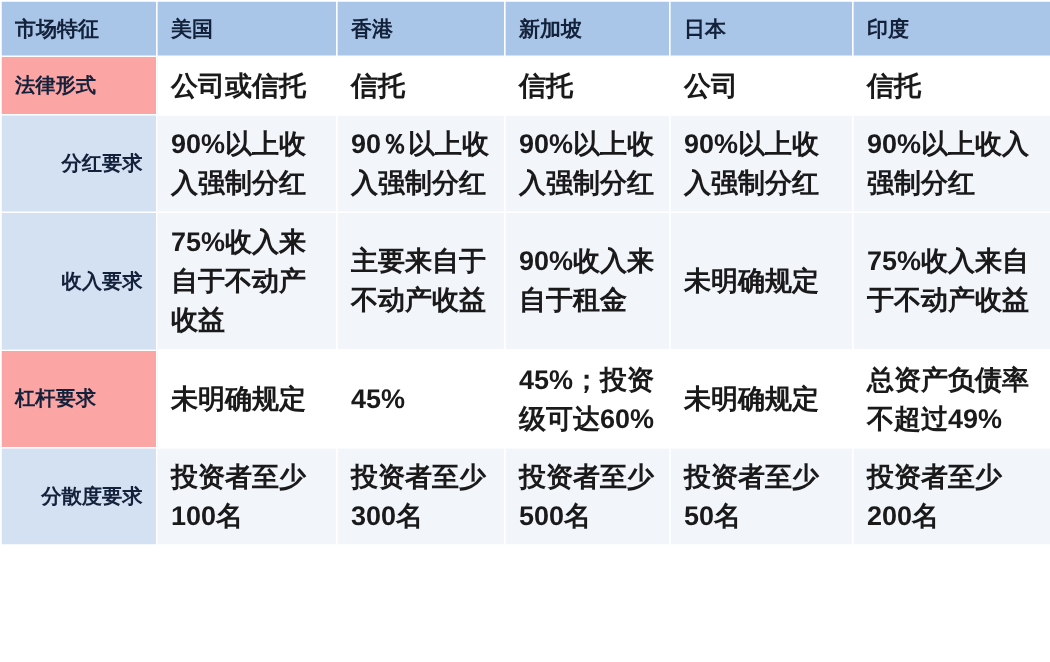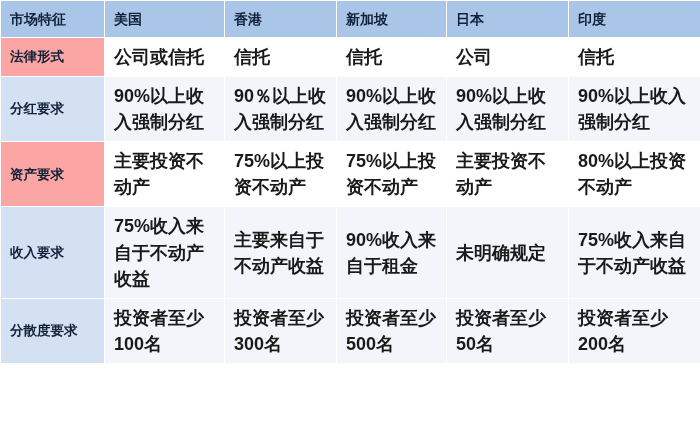--- a/index.html
+++ b/index.html
@@ -50,20 +50,21 @@
   
   #reit-table tbody tr.even td.datacell {
     background: #ffffff;
   }
   #reit-table tbody tr.odd td.datacell {
     background: #f2f6fb;
     margin-left: 37px;
   }
   #reit-table tbody tr.odd td.rowlabel {
     background: #d3e1f2;
+    text-align: right;
   }
   col.c0 { width: 104px; }
   col.c1 { width: 120px; }
   col.c2 { width: 112px; }
   col.c3 { width: 110px; }
   col.c4 { width: 122px; }
   col.c5 { width: 132px; }
 </style>
 </head>
 <body>
@@ -97,35 +98,35 @@
       <td class="datacell">信托</td>
     </tr>
     <tr class="odd">
       <td class="rowlabel">分红要求</td>
       <td class="datacell">90%以上收入强制分红</td>
       <td class="datacell">90％以上收入强制分红</td>
       <td class="datacell">90%以上收入强制分红</td>
       <td class="datacell">90%以上收入强制分红</td>
       <td class="datacell">90%以上收入强制分红</td>
     </tr>
-    <tr class="even">
-      <td class="rowlabel">资产要求</td>
-      <td class="datacell">主要投资不动产</td>
-      <td class="datacell">75%以上投资不动产</td>
-      <td class="datacell">75%以上投资不动产</td>
-      <td class="datacell">主要投资不动产</td>
-      <td class="datacell">80%以上投资不动产</td>
-    </tr>
     <tr class="odd">
       <td class="rowlabel">收入要求</td>
       <td class="datacell">75%收入来自于不动产收益</td>
       <td class="datacell">主要来自于不动产收益</td>
       <td class="datacell">90%收入来自于租金</td>
       <td class="datacell">未明确规定</td>
       <td class="datacell">75%收入来自于不动产收益</td>
+    </tr>
+    <tr class="even">
+      <td class="rowlabel">杠杆要求</td>
+      <td class="datacell">未明确规定</td>
+      <td class="datacell">45%</td>
+      <td class="datacell">45%；投资级可达60%</td>
+      <td class="datacell">未明确规定</td>
+      <td class="datacell">总资产负债率不超过49%</td>
     </tr>
     <tr class="odd">
       <td class="rowlabel">分散度要求</td>
       <td class="datacell">投资者至少100名</td>
       <td class="datacell">投资者至少300名</td>
       <td class="datacell">投资者至少500名</td>
       <td class="datacell">投资者至少50名</td>
       <td class="datacell">投资者至少200名</td>
     </tr>
   </tbody>

